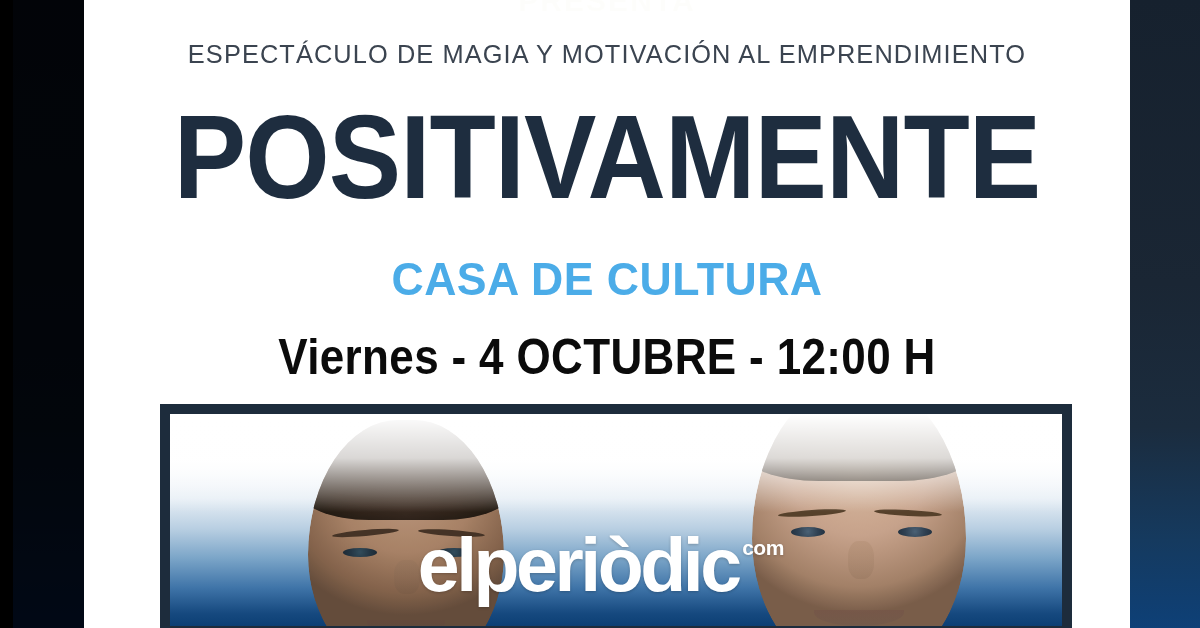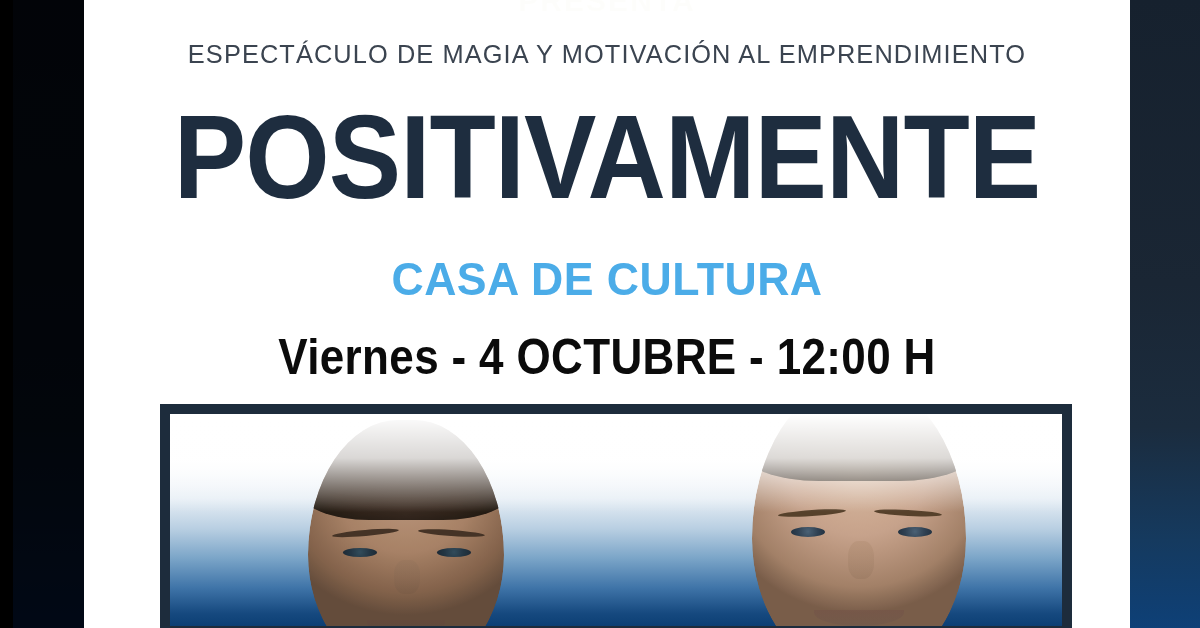--- a/index.html
+++ b/index.html
@@ -335,14 +335,18 @@
           <div class="nose"></div>
           <div class="mouth"></div>
         </div>
 
         <div class="scrim-top"></div>
       </div>
     </div>
 
   </div>
 
+  <div id="watermark">
+    <span id="wm-word">elperiòdic</span>
+    <span id="wm-com">com</span>
+  </div>
 
 </div>
 
 </body></html>

